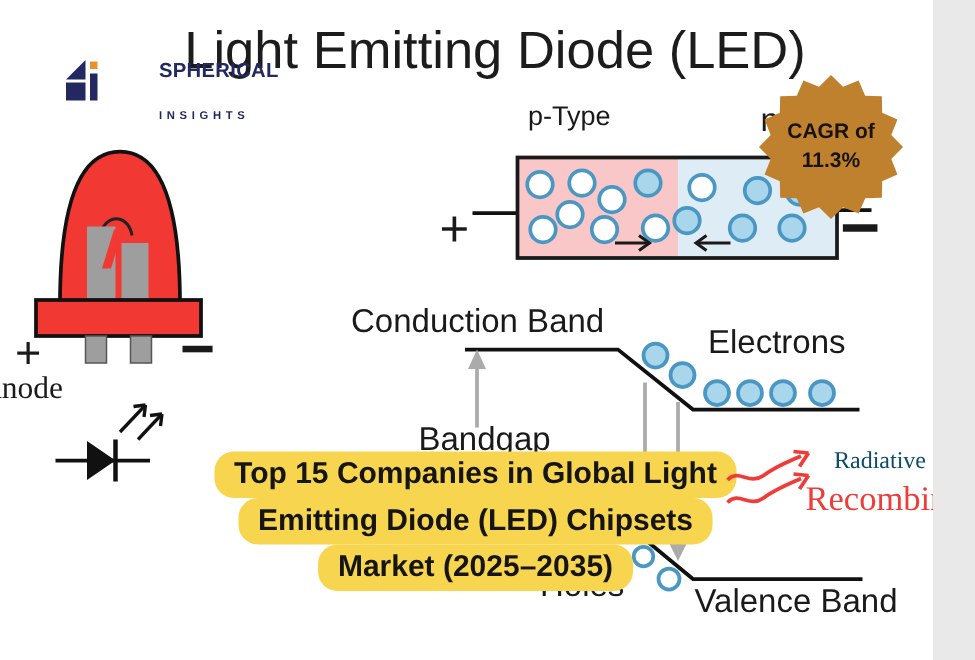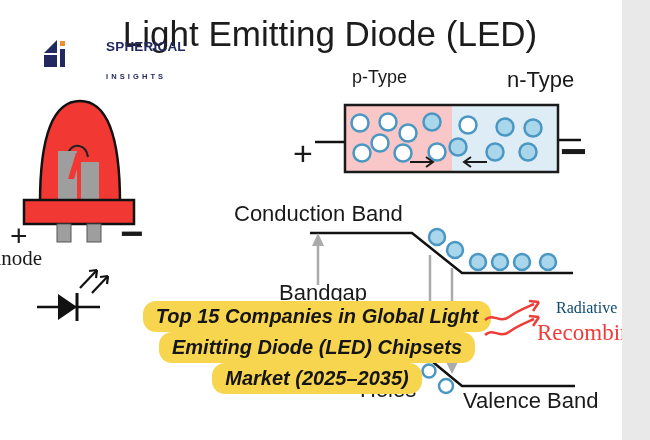--- a/index.html
+++ b/index.html
@@ -39,21 +39,21 @@
 
   .radiative{left:556px;top:295px;font-size:16px;color:#0c4a6e;z-index:7;white-space:nowrap;line-height:25px;}
   .recombination{left:537px;top:320px;font-size:23px;color:#ee3d39;z-index:7;white-space:nowrap;line-height:25px;}
 
   
   .badge{left:506px;top:50px;width:96px;height:96px;z-index:5;}
   .badge-text{position:absolute;left:0;top:28px;width:96px;text-align:center;font-size:14px;
               font-weight:bold;color:#161310;line-height:19px;}
 
   
-  .callout{left:128px;top:301px;width:378px;text-align:center;z-index:6;font-style:italic;}
+  .callout{left:128px;top:301px;width:378px;text-align:center;z-index:6;}
   .callout-line{height:31px;}
   .callout-line span{display:inline-block;background:#f8d54e;border-radius:13px;padding:2px 13px 2px 13px;
                      font-weight:bold;font-size:20px;line-height:27px;color:#151515;white-space:nowrap;}
 
   svg{display:block;}
 </style>
 </head>
 <body>
 
 <div id="canvas">
@@ -131,20 +131,21 @@
     </g>
     <g stroke="#1a1a1a" stroke-width="2" fill="none">
       <line x1="115" y1="64" x2="138" y2="64"></line>
       <polyline points="131,59 138,64 131,69"></polyline>
       <line x1="192" y1="64" x2="169" y2="64"></line>
       <polyline points="176,59 169,64 176,69"></polyline>
     </g>
   </svg>
 
   <div class="abs conduction-label">Conduction Band</div>
+  <div class="abs electrons-label">Electrons</div>
   <div class="abs bandgap-label">Bandgap</div>
   <div class="abs holes-label">Holes</div>
   <div class="abs valence-label">Valence Band</div>
 
   <svg class="abs" style="left:270px;top:225px;z-index:2;" width="380" height="180" viewBox="0 0 380 180">
     <polyline points="40,8 142,8 192,48 303,48" fill="none" stroke="#111111" stroke-width="2.5"></polyline>
     <g stroke="#4a97c4" stroke-width="2.5" fill="#a9d6eb">
       <circle cx="167" cy="12" r="8"></circle>
       <circle cx="185" cy="25" r="8"></circle>
       <circle cx="208" cy="37" r="8"></circle>
@@ -175,20 +176,29 @@
       <line x1="56" y1="9" x2="46" y2="8"></line>
       <line x1="56" y1="9" x2="50" y2="18"></line>
       <path d="M2,42 C10,34 16,46 26,39 C34,33 42,30 51,26"></path>
       <line x1="56" y1="24" x2="46" y2="23"></line>
       <line x1="56" y1="24" x2="50" y2="33"></line>
     </g>
   </svg>
   <div class="abs radiative serif">Radiative</div>
   <div class="abs recombination serif">Recombination</div>
 
+  <div class="abs badge">
+    <svg width="96" height="96" viewBox="0 0 96 96">
+      <polygon fill="#c0812f" points="96,48 88.2,56 92.3,66.4 82.1,70.8 81.9,81.9 70.8,82.1 66.4,92.3 56,88.2 48,96 40,88.2 29.6,92.3 25.2,82.1 14.1,81.9 13.9,70.8 3.7,66.4 7.8,56 0,48 7.8,40 3.7,29.6 13.9,25.2 14.1,14.1 25.2,13.9 29.6,3.7 40,7.8 48,0 56,7.8 66.4,3.7 70.8,13.9 81.9,14.1 82.1,25.2 92.3,29.6 88.2,40"></polygon>
+    </svg>
+    <div class="badge-text">
+      <div>CAGR of</div>
+      <div>11.3%</div>
+    </div>
+  </div>
 
   <div class="abs callout">
     <div class="callout-line"><span>Top 15 Companies in Global Light</span></div>
     <div class="callout-line"><span>Emitting Diode (LED) Chipsets</span></div>
     <div class="callout-line"><span>Market (2025–2035)</span></div>
   </div>
 
 </div>
 
 </body></html>

